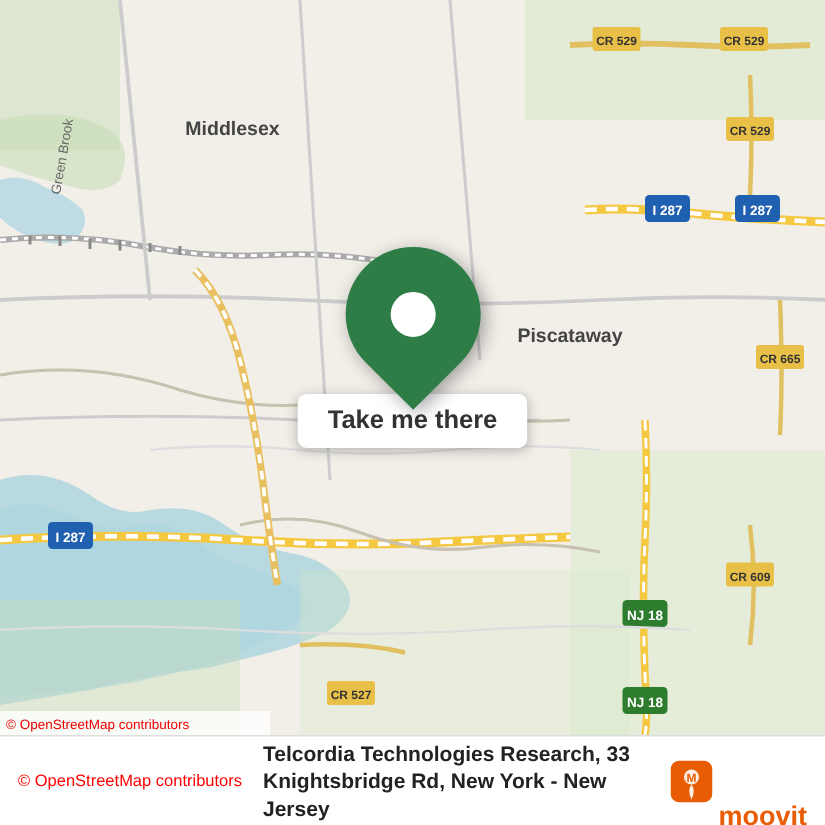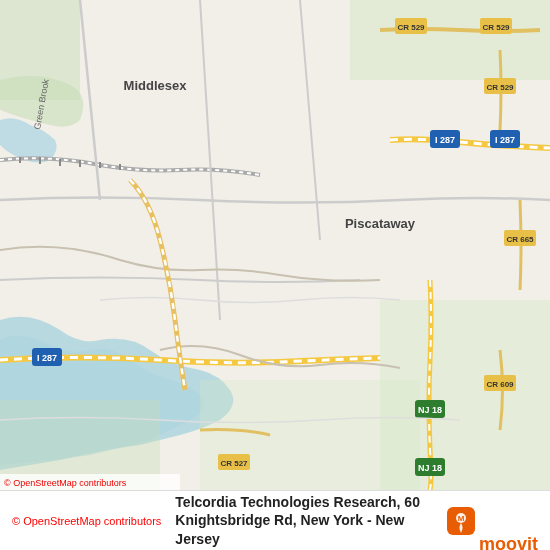--- a/index.html
+++ b/index.html
@@ -209,26 +209,32 @@
     <text x="40" y="130" font-size="9" fill="#666" transform="rotate(-80, 40, 130)">Green Brook</text>
 
     <path d="M130,180 Q150,200 160,240 Q170,280 175,320 Q180,360 185,390" stroke="#e8c060" stroke-width="5" fill="none"></path>
     <path d="M130,180 Q150,200 160,240 Q170,280 175,320 Q180,360 185,390" stroke="white" stroke-width="2.5" fill="none" stroke-dasharray="6,5"></path>
 
     <rect x="0" y="474" width="180" height="16" fill="rgba(255,255,255,0.8)"></rect>
     <text x="4" y="486" font-size="9" fill="#e00">© OpenStreetMap contributors</text>
   </svg>
 
   
+  <div id="pin-overlay">
+    <div id="pin-circle">
+      <div id="pin-inner"></div>
+    </div>
+    <div id="pin-label">Take me there</div>
+  </div>
 </div>
 
 <div id="bottom-bar">
   <span id="osm-logo">© OpenStreetMap contributors</span>
   <div id="location-info">
-    <div id="location-name">Telcordia Technologies Research, 60 Knightsbridge Rd, New York - New Jersey</div>
+    <div id="location-name">Telcordia Technologies Research, 33 Knightsbridge Rd, New York - New Jersey</div>
   </div>
   <div id="moovit-logo">
 
     <svg id="moovit-icon" viewBox="0 0 28 28" xmlns="http://www.w3.org/2000/svg">
       <rect width="28" height="28" rx="6" fill="#e85d04"></rect>
       <circle cx="14" cy="11" r="5" fill="white" opacity="0.9"></circle>
       <path d="M14,16 Q11,20 14,26 Q17,20 14,16 Z" fill="white" opacity="0.9"></path>
       <text x="14" y="14" text-anchor="middle" font-size="8" font-weight="bold" fill="#e85d04">M</text>
     </svg>
     <span id="moovit-text">moovit</span>

